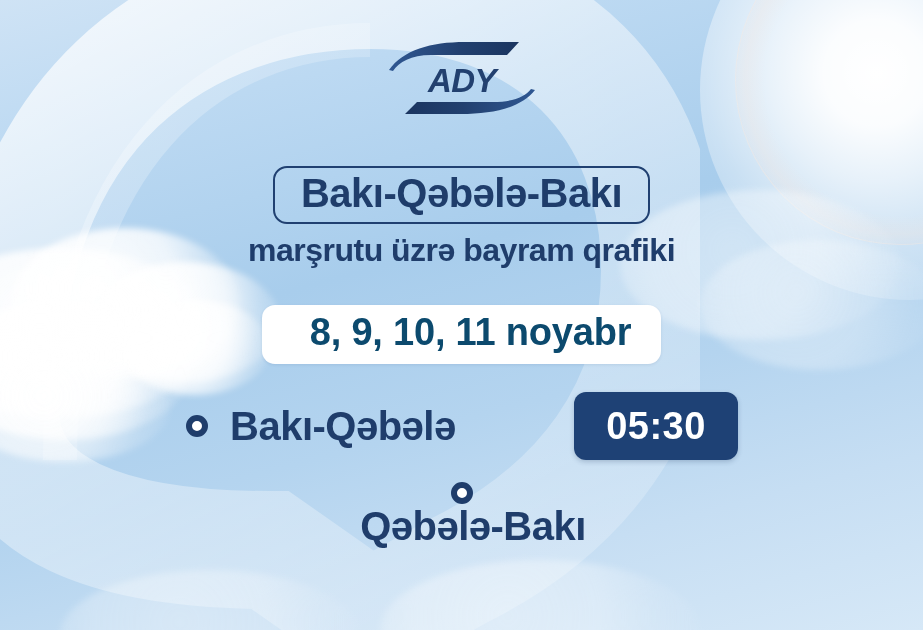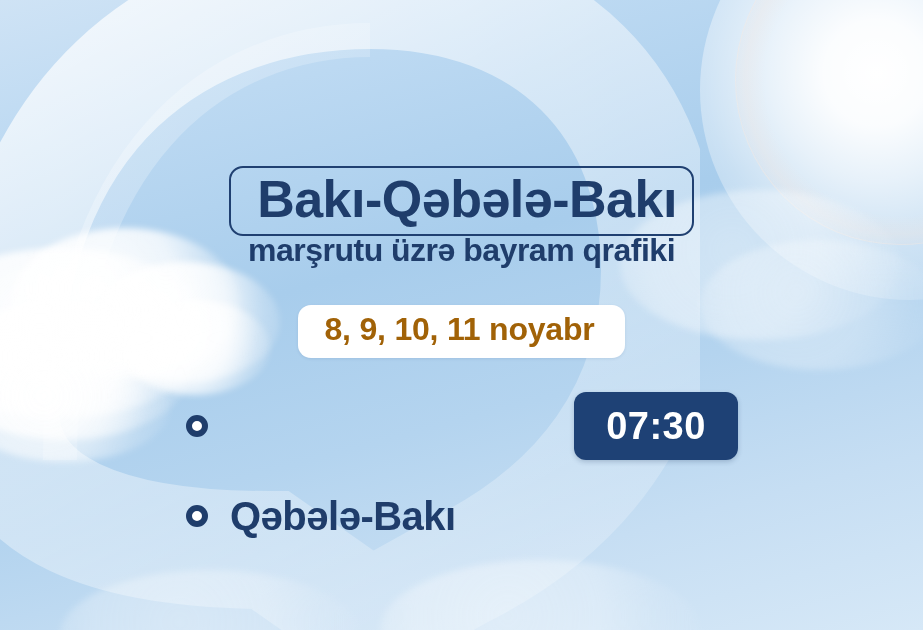--- a/index.html
+++ b/index.html
@@ -112,23 +112,23 @@
     position: absolute;
     left: 0;
     right: 0;
     top: 166px;
     display: flex;
     justify-content: center;
   }
   .title-box {
     border: 2px solid #204071;
     border-radius: 14px;
-    padding: 5px 15px 9px 26px;
+    padding: 5px 26px 9px 26px;
     color: #1f3d6b;
-    font-size: 52px;
+    font-size: 40px;
     font-weight: bold;
     letter-spacing: -0.5px;
     line-height: 1.0;
     white-space: nowrap;
   }
 
   .subtitle {
     position: absolute;
     left: 0;
     right: 0;
@@ -146,43 +146,43 @@
     position: absolute;
     left: 0;
     right: 0;
     top: 305px;
     display: flex;
     justify-content: center;
   }
   .date-pill {
     background: #ffffff;
     border-radius: 13px;
-    padding: 8px 30px 11px 26px;
-    color: #a16207;
-    font-size: 32px;
+    padding: 8px 30px 11px 48px;
+    color: #0c4a6e;
+    font-size: 38px;
     font-weight: bold;
     letter-spacing: -0.2px;
     line-height: 1.05;
     white-space: nowrap;
     box-shadow: 0 1px 3px rgba(31,61,107,0.10);
   }
 
   
   .schedule {
     position: absolute;
     left: 186px;
     top: 392px;
     width: 552px;
   }
   .sched-row {
     display: flex;
     align-items: center;
     height: 68px;
   }
-  .sched-row + .sched-row { margin-top: 22px; }
+  .sched-row + .sched-row { margin-top: 22px; flex-direction: column; }
 
   .bullet {
     width: 22px;
     height: 22px;
     border-radius: 50%;
     border: 6px solid #1f3d6b;
     background: #ffffff;
     box-sizing: border-box;
     flex: 0 0 auto;
   }
@@ -255,36 +255,59 @@
     <div class="cloud c5"></div>
     <div class="cloud c6"></div>
     <div class="cloud c7"></div>
     <div class="cloud c8"></div>
     <div class="cloud c9"></div>
     <div class="cloud c10"></div>
   </div>
 
   <div class="content">
 
+    <div class="logo">
+      <svg width="150" height="75" viewBox="0 0 150 75" aria-hidden="true">
+        <defs>
+          <linearGradient id="swooshTop" x1="0" y1="0" x2="1" y2="0">
+            <stop offset="0%" stop-color="#2f5792"></stop>
+            <stop offset="55%" stop-color="#22406f"></stop>
+            <stop offset="100%" stop-color="#1b3560"></stop>
+          </linearGradient>
+          <linearGradient id="swooshBot" x1="1" y1="0" x2="0" y2="0">
+            <stop offset="0%" stop-color="#2f5792"></stop>
+            <stop offset="55%" stop-color="#22406f"></stop>
+            <stop offset="100%" stop-color="#1b3560"></stop>
+          </linearGradient>
+        </defs>
+
+        <path d="M 2 30 C 16 10, 44 2, 78 2 L 132 2 L 120 15 L 44 15 C 24 15, 12 22, 6 31 Z" fill="url(#swooshTop)"></path>
+
+        <path d="M 148 50 C 134 68, 106 74, 74 74 L 18 74 L 30 62 L 106 62 C 126 62, 138 57, 144 49 Z" fill="url(#swooshBot)"></path>
+
+        <text x="75" y="52" text-anchor="middle" font-family="Liberation Sans, sans-serif" font-size="33" font-weight="bold" font-style="italic" letter-spacing="-0.5" fill="#22406f">ADY</text>
+      </svg>
+    </div>
 
     <div class="title-row">
       <div class="title-box">Bakı-Qəbələ-Bakı</div>
     </div>
 
     <div class="subtitle">marşrutu üzrə bayram qrafiki</div>
 
     <div class="date-row">
       <div class="date-pill">8, 9, 10, 11 noyabr</div>
     </div>
 
     <div class="schedule">
 
       <div class="sched-row">
         <span class="bullet"></span>
-        <span class="time-badge">07:30</span>
+        <span class="route-name">Bakı-Qəbələ</span>
+        <span class="time-badge">05:30</span>
       </div>
 
       <div class="sched-row">
         <span class="bullet"></span>
         <span class="route-name">Qəbələ-Bakı</span>
       </div>
 
     </div>
   </div>
 </div>

